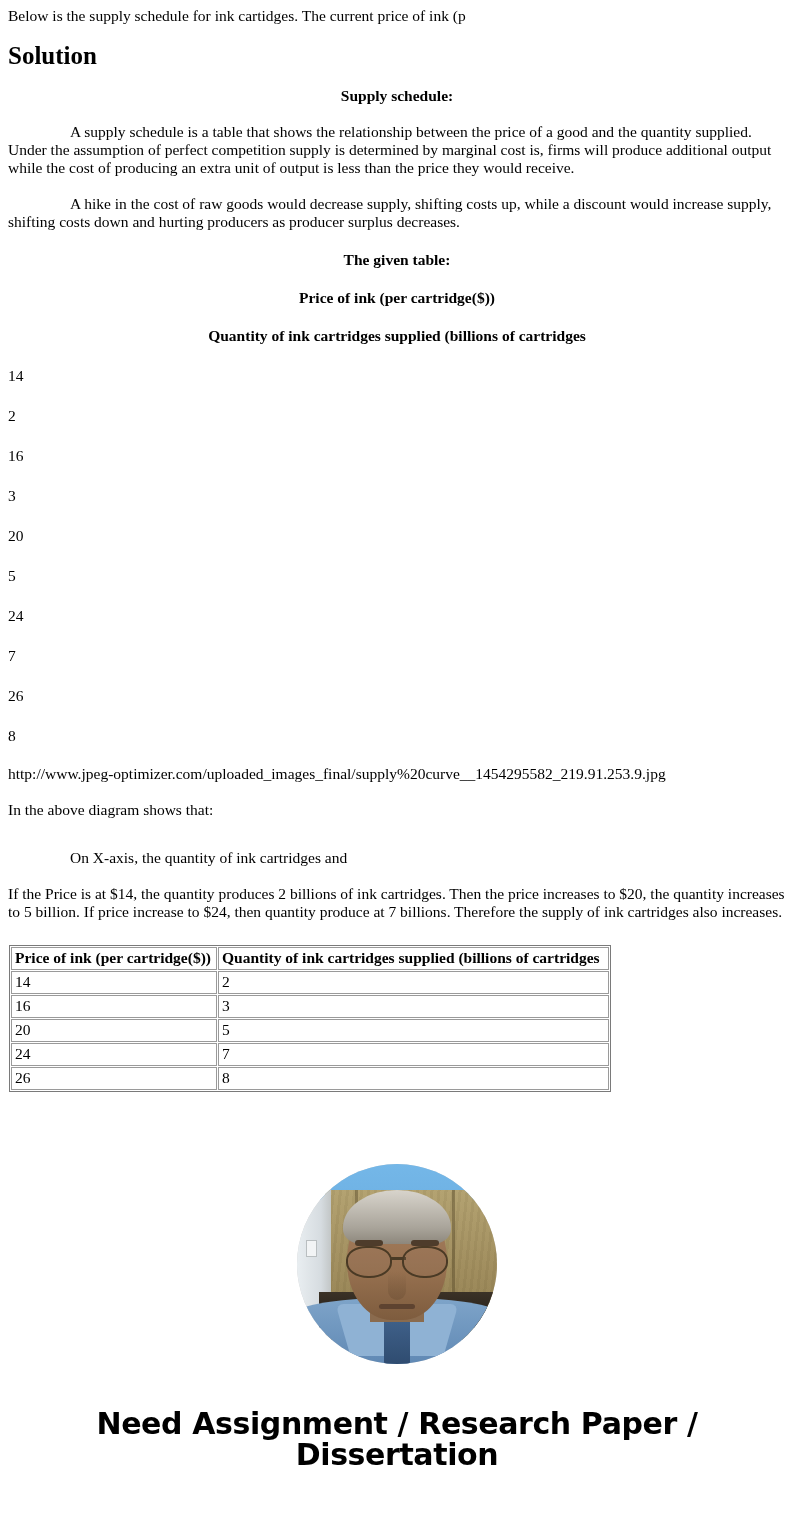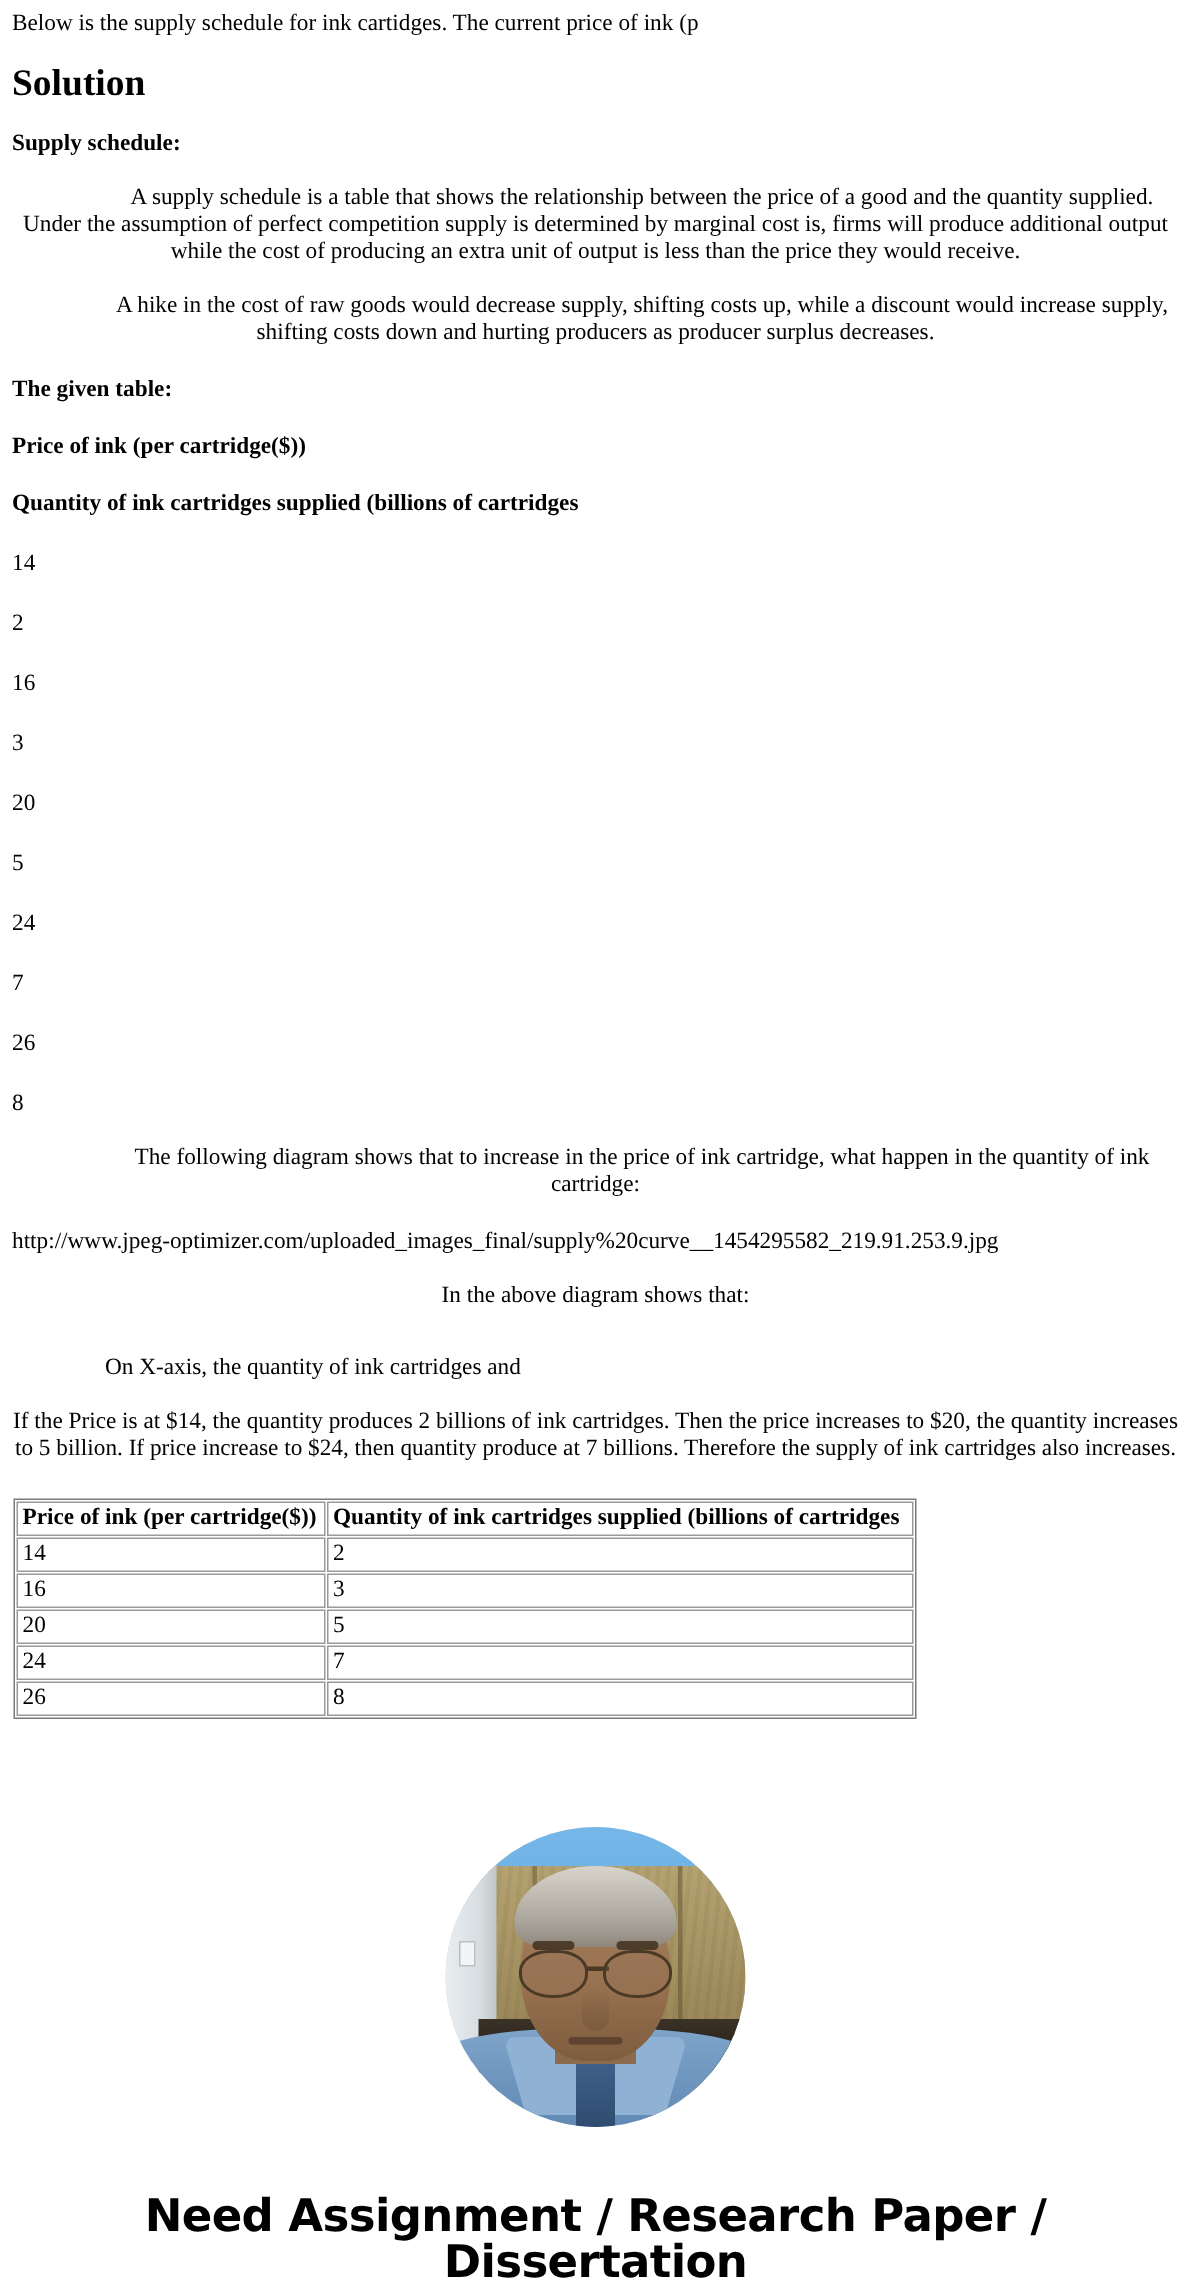--- a/index.html
+++ b/index.html
@@ -34,27 +34,28 @@
     font-weight: bold;
     line-height: 22px;
     font-family: "Liberation Serif", "DejaVu Serif", serif;
   }
   p.bold-line {
     margin: 20px 0 0 0;
     padding: 0 8px;
     font-size: 15.5px;
     font-weight: bold;
     line-height: 18px;
+    text-align: center;
   }
   p.para {
     margin: 18px 0 0 0;
     padding: 0 8px;
     font-size: 15.5px;
     line-height: 18px;
-    text-align: center;
+    text-align: left;
   }
   p.para .indent {
     display: inline-block;
     width: 62px;
   }
   p.num-line {
     margin: 22px 0 0 0;
     padding: 0 8px;
     font-size: 15.5px;
     line-height: 18px;
@@ -285,21 +286,20 @@
   <p class="num-line">2</p>
   <p class="num-line">16</p>
   <p class="num-line">3</p>
   <p class="num-line">20</p>
   <p class="num-line">5</p>
   <p class="num-line">24</p>
   <p class="num-line">7</p>
   <p class="num-line">26</p>
   <p class="num-line">8</p>
 
-  <p class="para"><span class="indent"></span><span>The following diagram shows that to increase in the price of ink cartridge, what happen in the quantity of ink cartridge:</span></p>
 
   <p class="url-line">http://www.jpeg-optimizer.com/uploaded_images_final/supply%20curve__1454295582_219.91.253.9.jpg</p>
 
   <p class="para">In the above diagram shows that:</p>
 
   <p class="indent-line">On X-axis, the quantity of ink cartridges and</p>
 
 
   <p class="para">If the Price is at $14, the quantity produces 2 billions of ink cartridges. Then the price increases to $20, the quantity increases to 5 billion. If price increase to $24, then quantity produce at 7 billions. Therefore the supply of ink cartridges also increases.</p>
 

